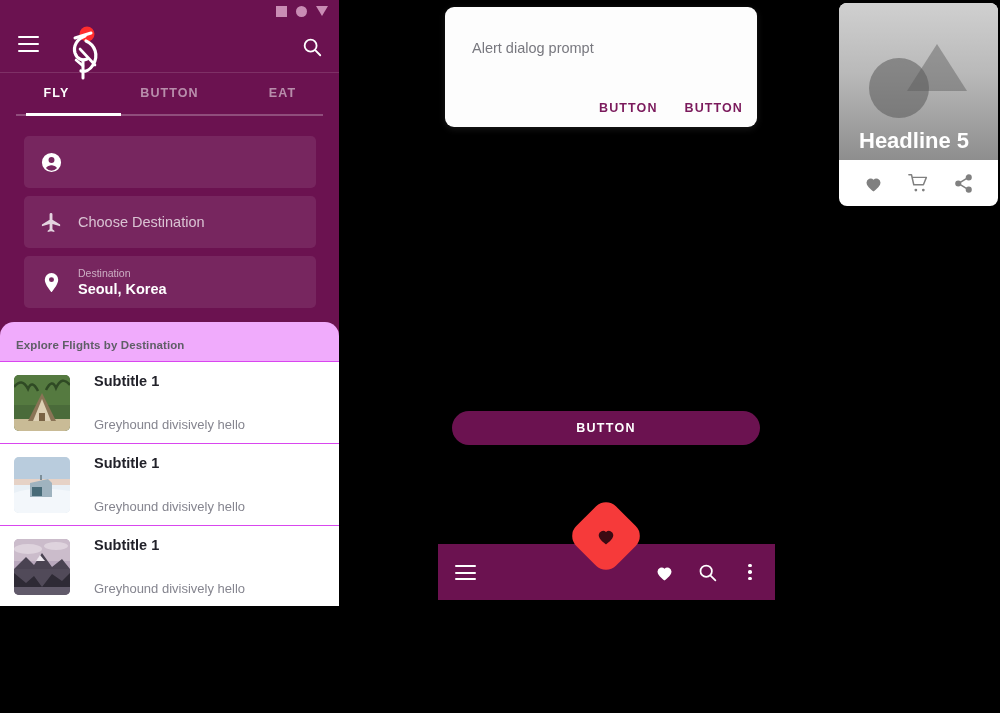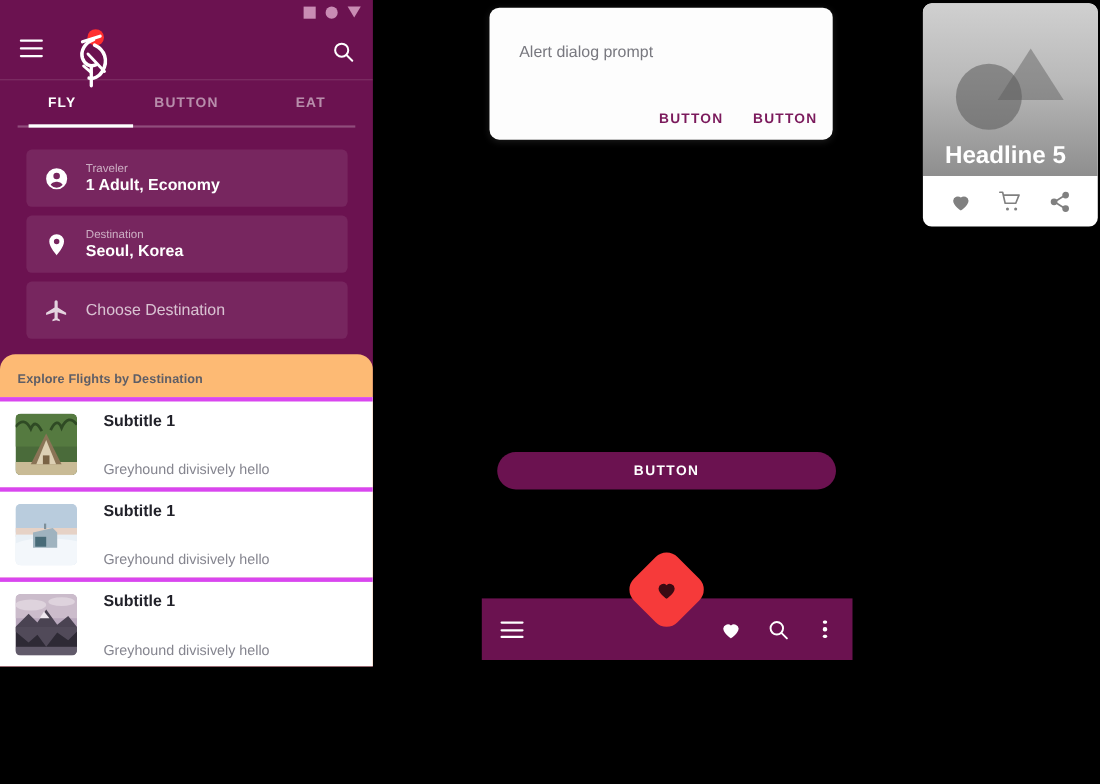--- a/index.html
+++ b/index.html
@@ -73,29 +73,29 @@
     width: 54px; display: flex; align-items: center; justify-content: center;
     color: #fff; flex: 0 0 54px;
   }
   .field .f-text { display: flex; flex-direction: column; justify-content: center; }
   .f-label { font-size: 10.5px; color: rgba(255,255,255,0.62); line-height: 14px; }
   .f-value { font-size: 14.5px; color: #ffffff; font-weight: 700; line-height: 19px; }
   .f-placeholder { font-size: 14.5px; color: rgba(255,255,255,0.72); font-weight: 400; }
 
   .sheet {
     position: absolute; left: 0; top: 322px; width: 339px; height: 284px;
-    background: #fdba74; border-radius: 14px 14px 0 0; overflow: hidden;
+    background: #f0abfc; border-radius: 14px 14px 0 0; overflow: hidden;
   }
   .sheet-title {
     font-size: 11.5px; color: #5e5e66; font-weight: 700;
     padding: 17px 0 10px 16px; letter-spacing: 0.1px;
   }
   .list-item {
     display: flex; align-items: center; height: 82px; padding: 0 14px;
-    border-top: 4px solid #d946ef; background: #fff;
+    border-top: 1px solid #d946ef; background: #fff;
   }
   .list-item:first-of-type { border-top: none; }
   .thumb {
     width: 56px; height: 56px; border-radius: 5px; flex: 0 0 56px;
     overflow: hidden; position: relative;
   }
   .li-text { padding-left: 24px; }
   .li-title { font-size: 14.5px; font-weight: 700; color: #22222a; line-height: 20px; }
   .li-sub { font-size: 13px; color: #85858f; line-height: 19px; margin-top: 24px; }
 
@@ -234,46 +234,42 @@
 
     <div class="fields">
 
       <div class="field">
         <div class="f-icon">
           <svg width="23" height="23" viewBox="0 0 24 24" fill="#fff">
             <circle cx="12" cy="12" r="11" fill="none"></circle>
             <path d="M12 2a10 10 0 100 20 10 10 0 000-20zm0 4.2a3.1 3.1 0 110 6.2 3.1 3.1 0 010-6.2zm0 14.3a7.6 7.6 0 01-5.6-2.5c.1-2.1 4.2-3.2 5.6-3.2s5.5 1.1 5.6 3.2a7.6 7.6 0 01-5.6 2.5z"></path>
           </svg>
         </div>
+      </div>
+
+      <div class="field">
+        <div class="f-icon">
+          <svg width="23" height="23" viewBox="0 0 24 24" fill="rgba(255,255,255,0.8)">
+            <path d="M21 16v-2l-8-5V3.5a1.5 1.5 0 00-3 0V9l-8 5v2l8-2.5V19l-2 1.5V22l3.5-1 3.5 1v-1.5L13 19v-5.5L21 16z"></path>
+          </svg>
+        </div>
         <div class="f-text">
-          <span class="f-label">Traveler</span>
-          <span class="f-value">1 Adult, Economy</span>
+          <span class="f-placeholder">Choose Destination</span>
         </div>
       </div>
 
       <div class="field">
         <div class="f-icon">
           <svg width="23" height="23" viewBox="0 0 24 24" fill="#fff">
             <path d="M12 2a7 7 0 00-7 7c0 5.2 7 13 7 13s7-7.8 7-13a7 7 0 00-7-7zm0 9.6A2.6 2.6 0 1112 6.4a2.6 2.6 0 010 5.2z"></path>
           </svg>
         </div>
         <div class="f-text">
           <span class="f-label">Destination</span>
           <span class="f-value">Seoul, Korea</span>
-        </div>
-      </div>
-
-      <div class="field">
-        <div class="f-icon">
-          <svg width="23" height="23" viewBox="0 0 24 24" fill="rgba(255,255,255,0.8)">
-            <path d="M21 16v-2l-8-5V3.5a1.5 1.5 0 00-3 0V9l-8 5v2l8-2.5V19l-2 1.5V22l3.5-1 3.5 1v-1.5L13 19v-5.5L21 16z"></path>
-          </svg>
-        </div>
-        <div class="f-text">
-          <span class="f-placeholder">Choose Destination</span>
         </div>
       </div>
 
     </div>
 
     <div class="sheet">
       <div class="sheet-title">Explore Flights by Destination</div>
 
       <div class="list-item">
         <div class="thumb">

